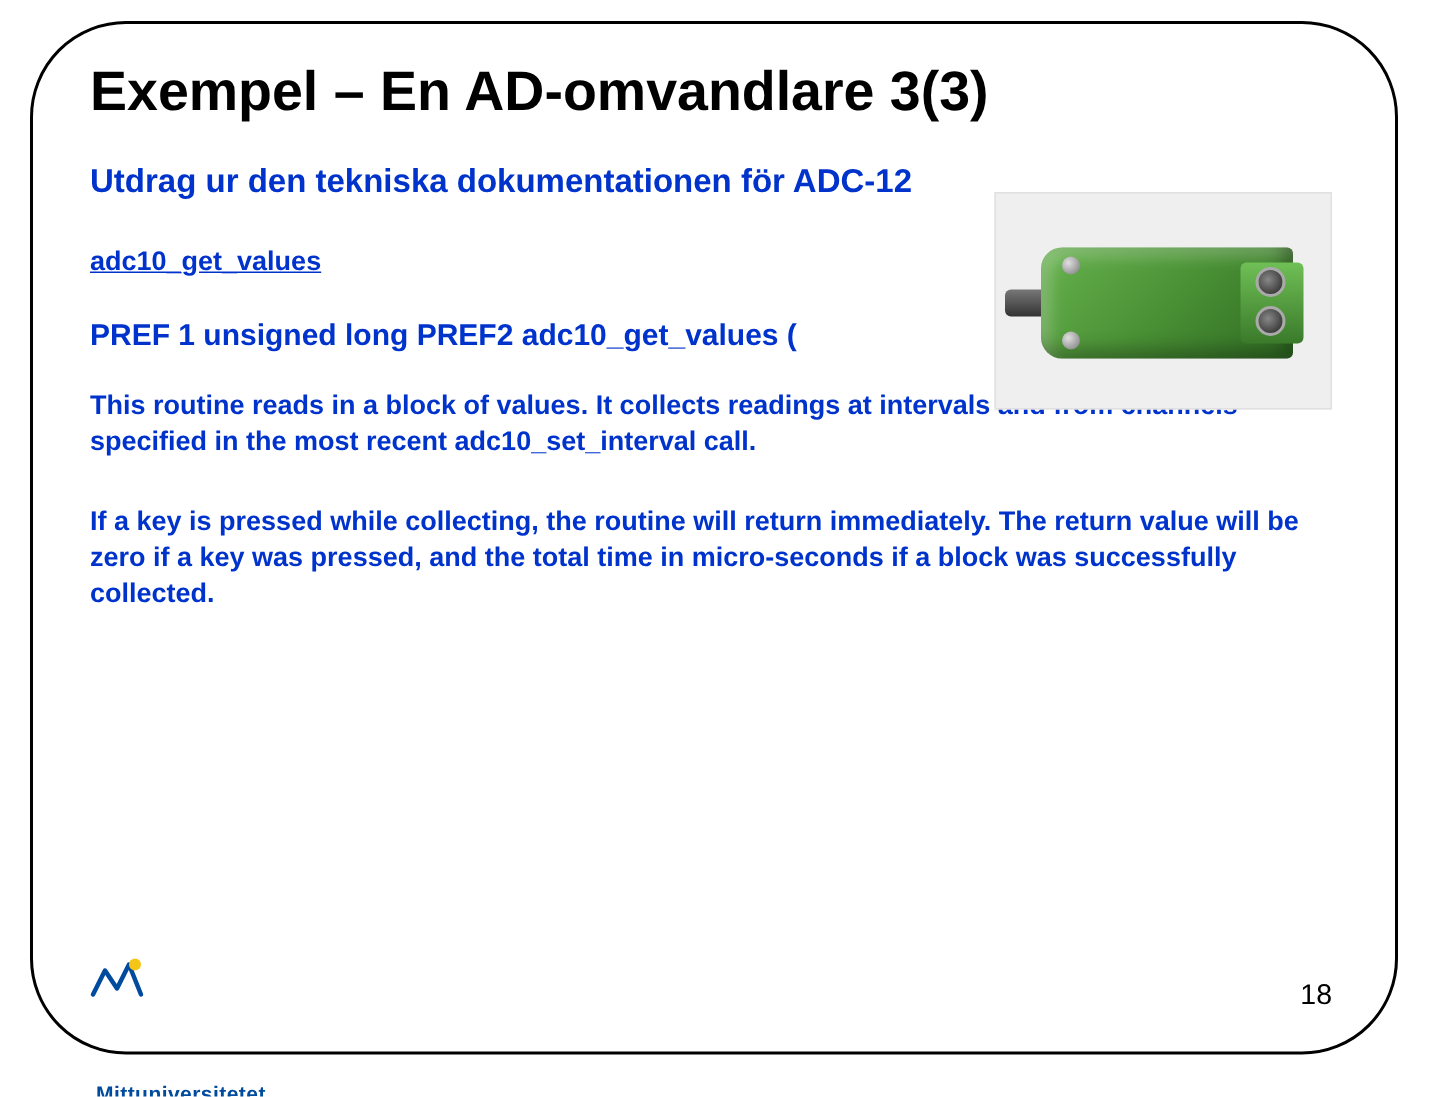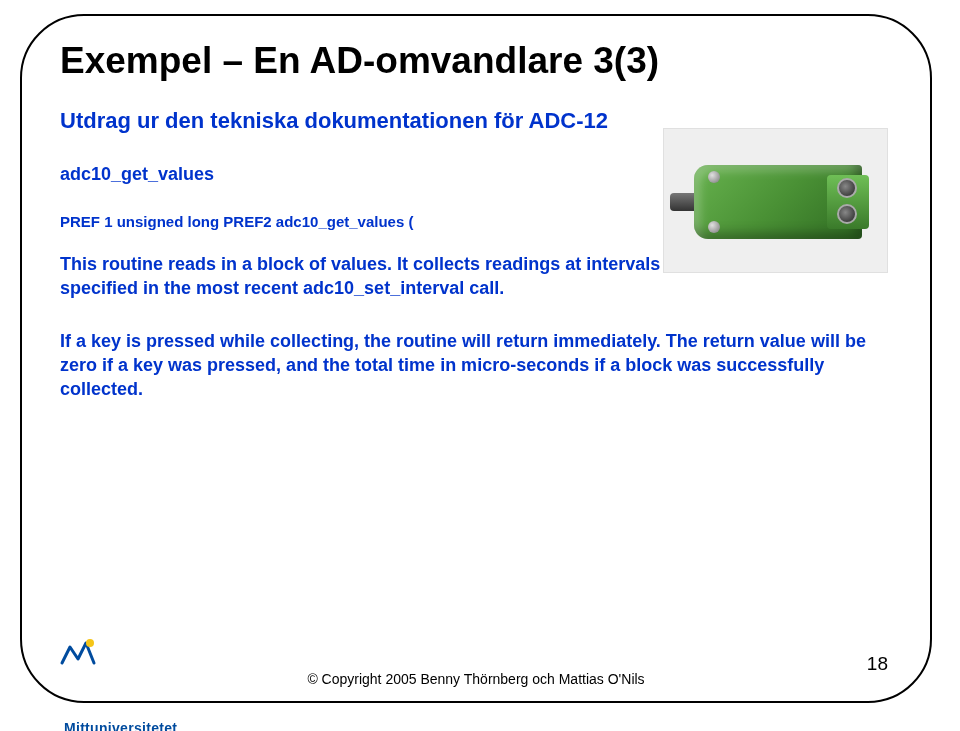--- a/index.html
+++ b/index.html
@@ -36,24 +36,25 @@
     font-size: 22px;
     font-weight: bold;
     color: #0033cc;
     margin-bottom: 30px;
     margin-top: 26px;
   }
   .func-heading {
     font-size: 18px;
     font-weight: bold;
     color: #0033cc;
+    text-decoration: underline;
     margin-bottom: 28px;
   }
   .sig-line {
-    font-size: 15px;
+    font-size: 20px;
     font-weight: bold;
     color: #0033cc;
     margin-bottom: 22px;
   }
   .sig-block {
     font-size: 18px;
     font-weight: bold;
     color: #0033cc;
     line-height: 1.35;
     margin-bottom: 28px;
@@ -197,16 +198,15 @@
         <path d="M4 30 L12 14 L20 26 L28 10 L36 30" fill="none" stroke="#004b9e" stroke-width="3" stroke-linejoin="round" stroke-linecap="round"></path>
         <circle cx="32" cy="10" r="4" fill="#f5c518"></circle>
       </svg>
     </span>
     <span class="logo-text">
       <div class="l1">Mittuniversitetet</div>
       <div class="l2">MID SWEDEN UNIVERSITY</div>
     </span>
   </div>
 
-  <div class="footer-center">© Copyright 2005 Benny Thörnberg och Mattias O'Nils</div>
 
   <div class="page-number">18</div>
 </div>
 
 </body></html>

